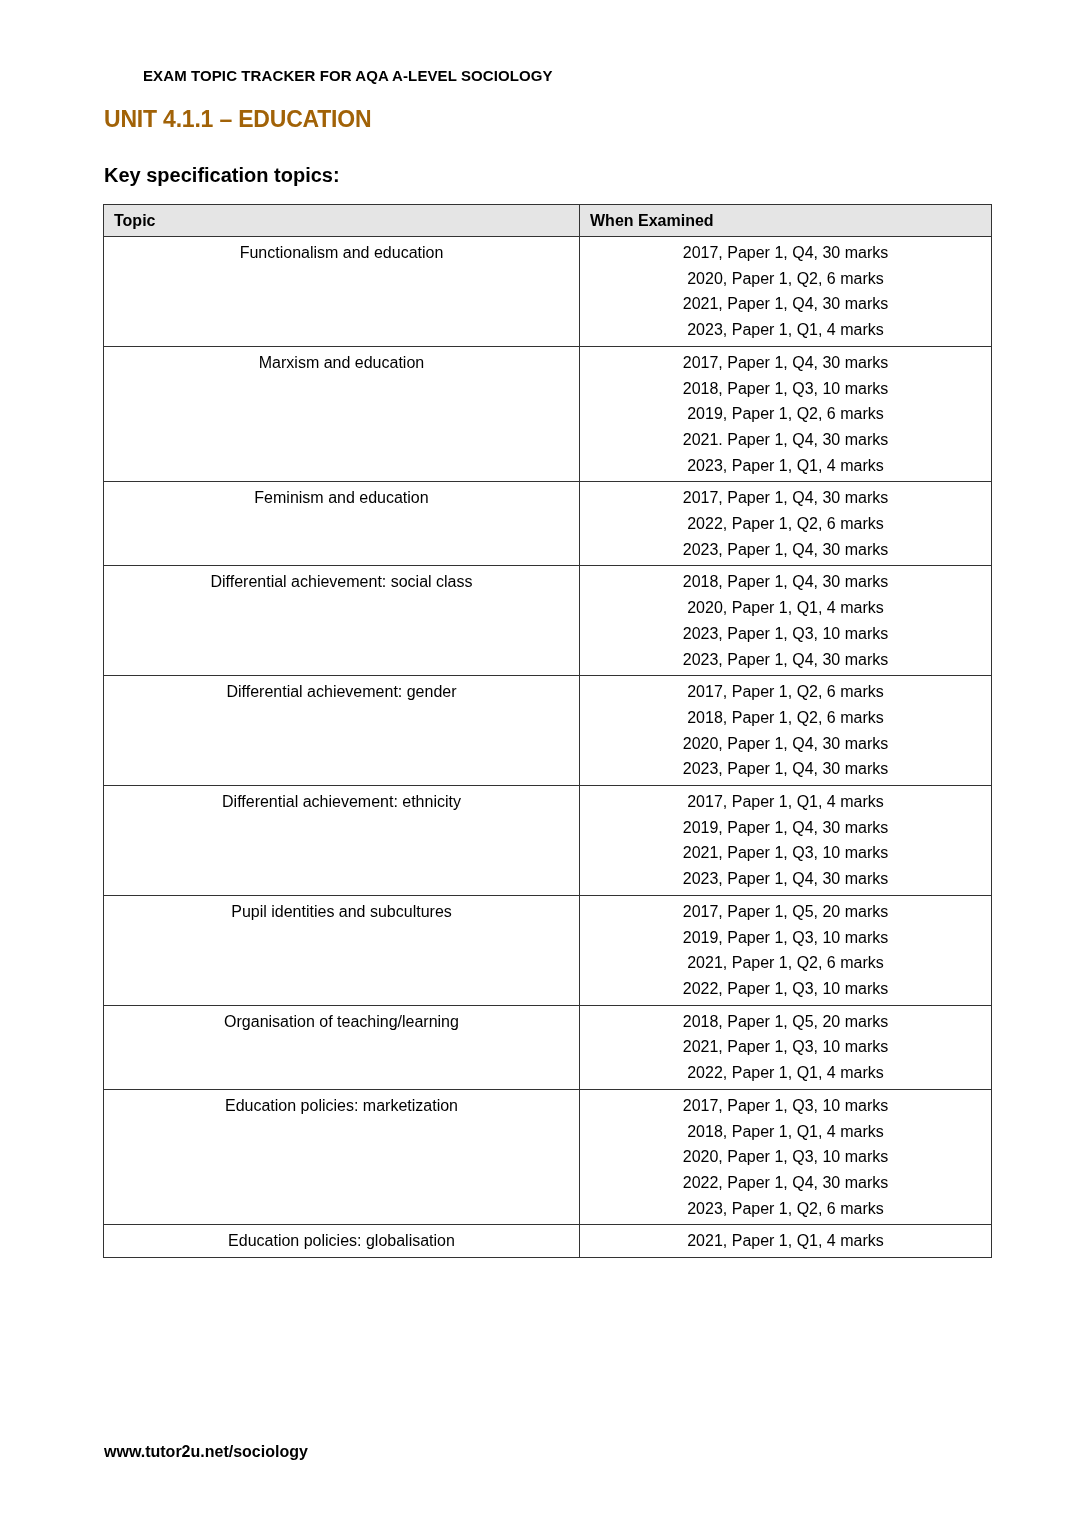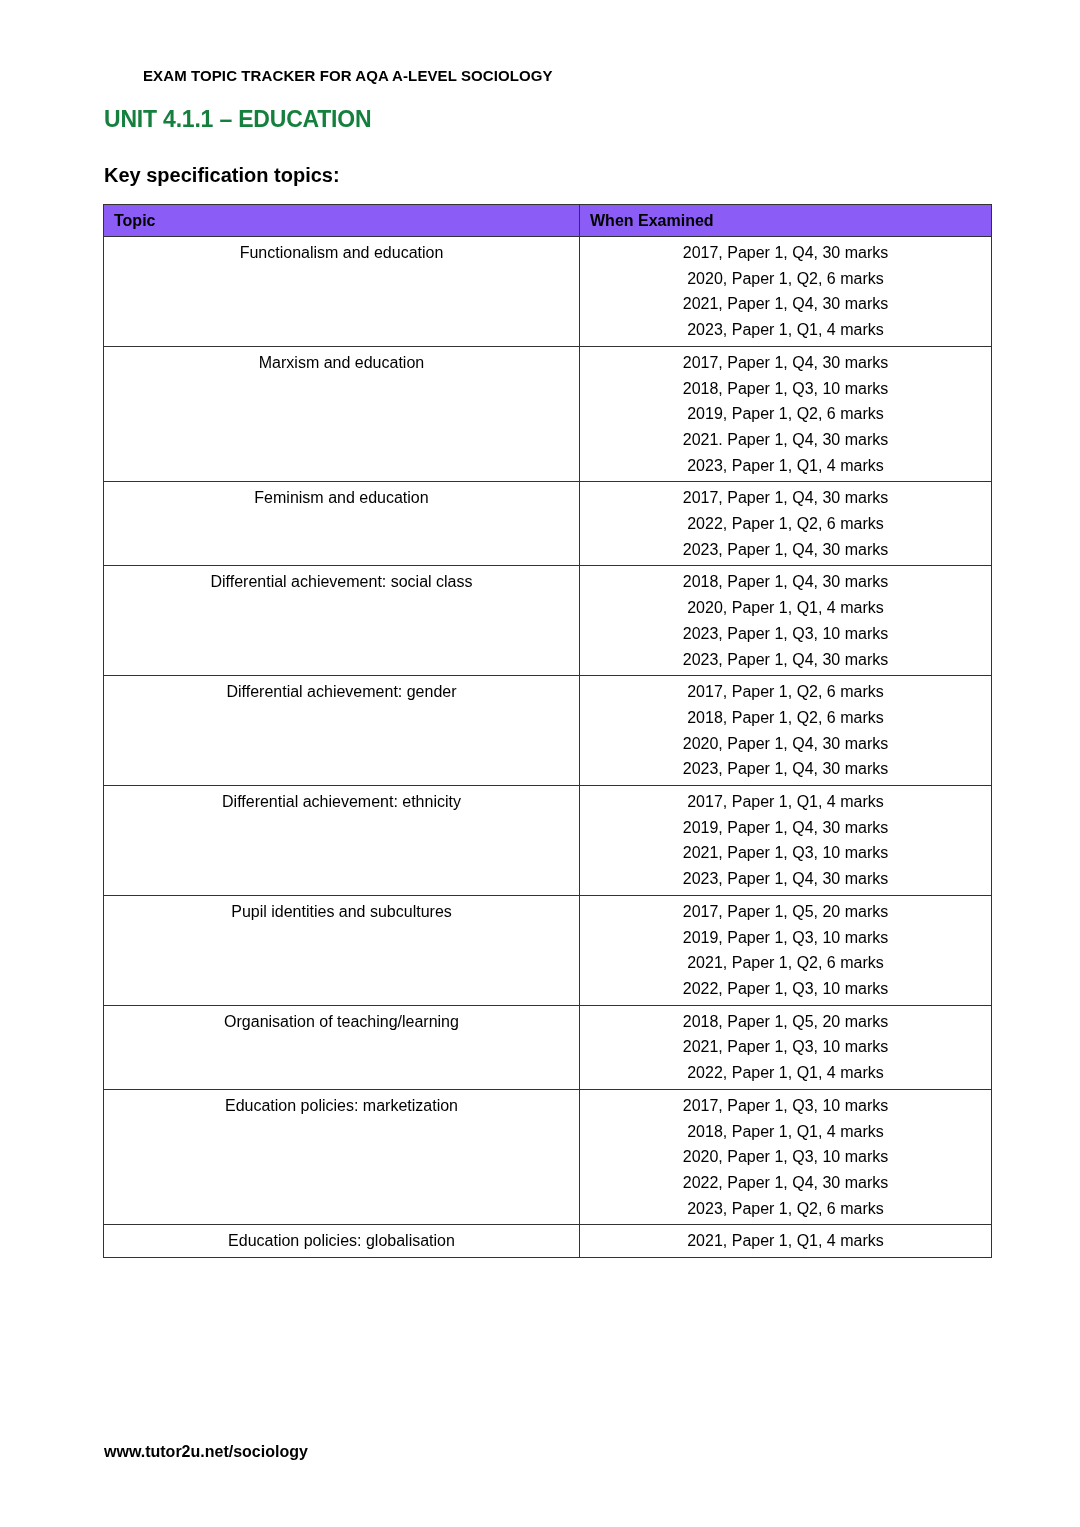--- a/index.html
+++ b/index.html
@@ -1,22 +1,22 @@
 <!DOCTYPE html>
 <html><head>
 <meta charset="utf-8">
 <style>
   html, body { margin:0; padding:0; background:#ffffff; }
   body { width:1080px; height:1527px; position:relative; font-family:"Liberation Sans", sans-serif; color:#000; overflow:hidden; }
   .doc-head { position:absolute; left:104px; top:67px; font-size:15px; font-weight:bold; letter-spacing:0.1px;margin-left:39px; }
-  .unit-title { position:absolute; left:104px; top:106px; font-size:23px; font-weight:bold; color:#15803d; letter-spacing:-0.2px; }
+  .unit-title { position:absolute; left:104px; top:106px; font-size:23px; font-weight:bold; color:#a16207; letter-spacing:-0.2px; }
   .subhead { position:absolute; left:104px; top:164px; font-size:20px; font-weight:bold; }
   table.tracker { position:absolute; left:103px; top:204px; width:889px; border-collapse:collapse; font-size:16px; }
   table.tracker th, table.tracker td { border:1.5px solid #333; vertical-align:top; text-align:left; padding:0 10px; }
-  table.tracker th { background:#8b5cf6; font-weight:bold; height:30px; line-height:31px; font-size:16px; }
+  table.tracker th { background:#e5e5e5; font-weight:bold; height:30px; line-height:31px; font-size:16px; }
   table.tracker th.c1, table.tracker td.c1 { width:455px; }
   table.tracker td { padding-top:3px; padding-bottom:3px; line-height:25.7px;text-align:center; }
   .line { display:block; white-space:nowrap; }
   .footer { position:absolute; left:104px; top:1443px; font-size:16px; font-weight:bold; }
 </style>
 </head>
 <body>
 
 <div class="doc-head">EXAM TOPIC TRACKER FOR AQA A-LEVEL SOCIOLOGY</div>
 <div class="unit-title">UNIT 4.1.1 – EDUCATION</div>

